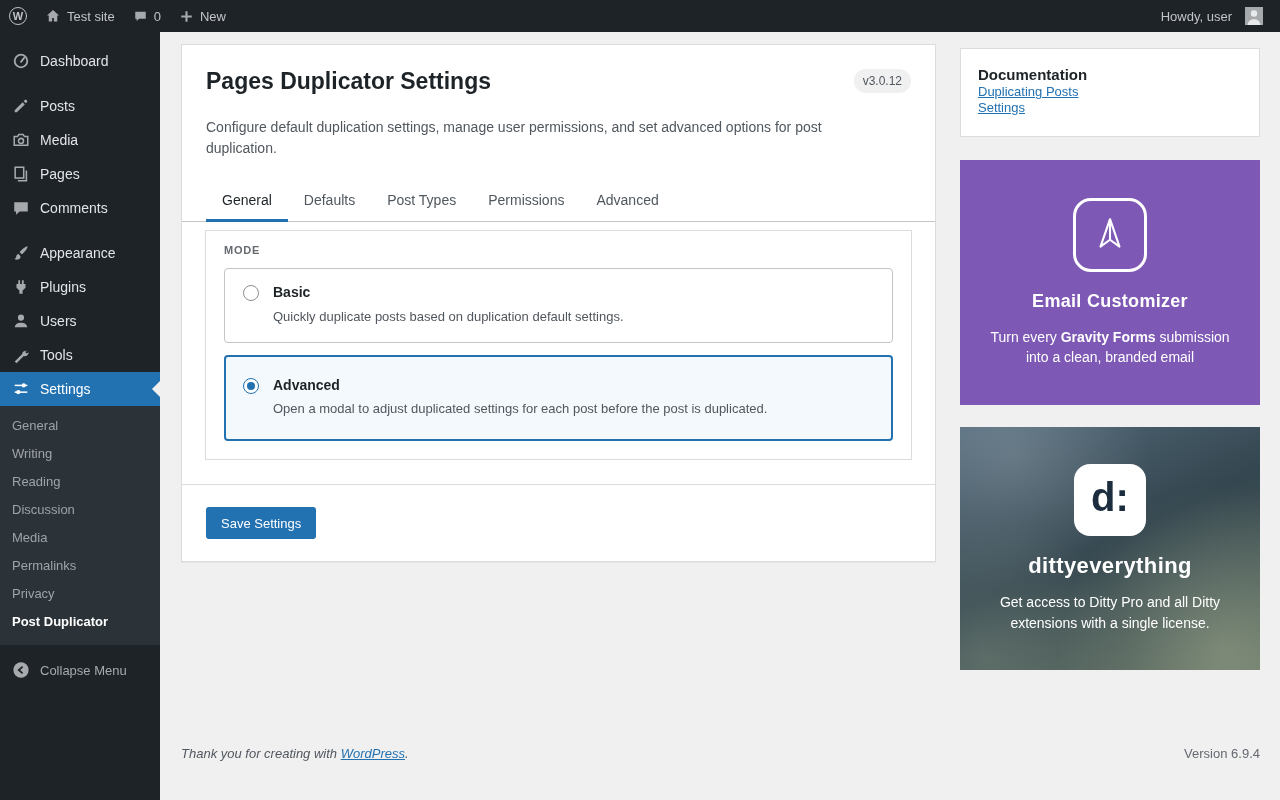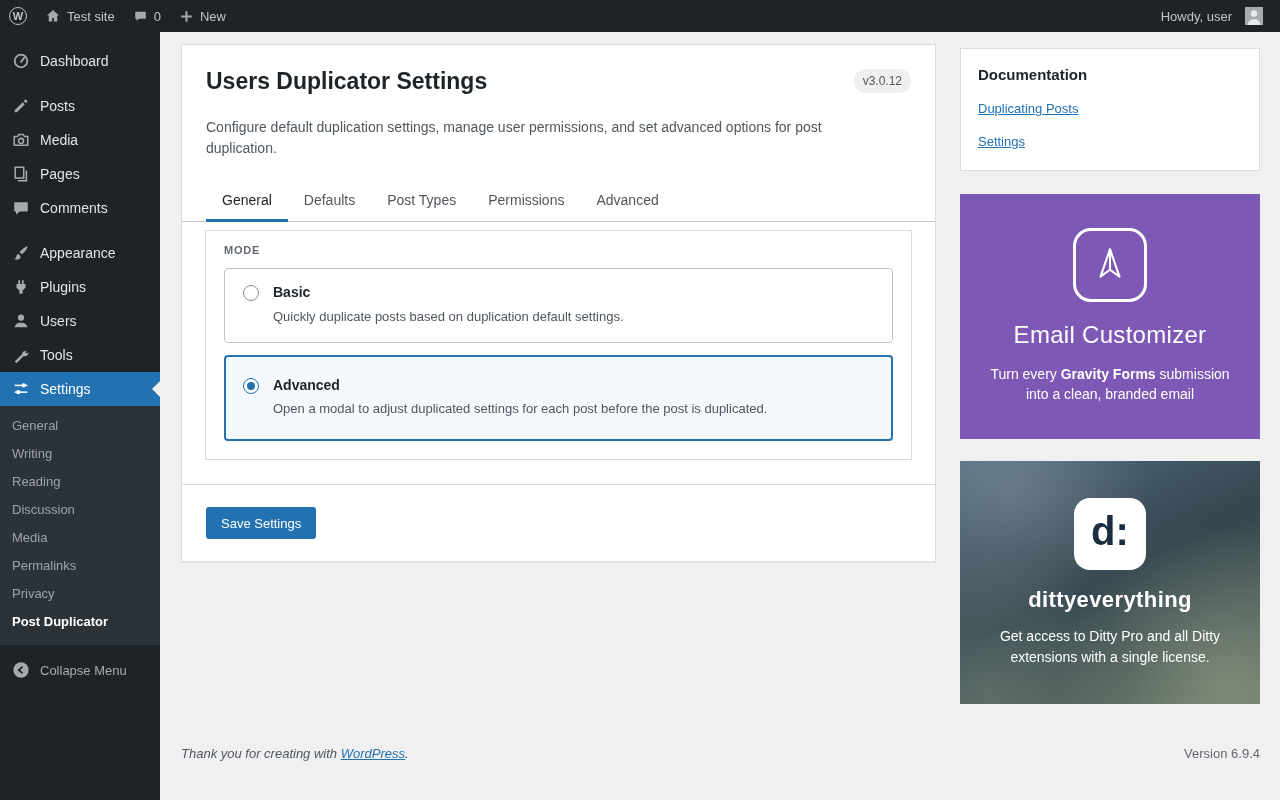--- a/index.html
+++ b/index.html
@@ -112,33 +112,33 @@
   .save-btn{
     background:#2271b1; color:#fff; border:none; border-radius:3px;
     padding:0 15px; height:32px; font-size:13px; cursor:pointer;
     font-family:"Liberation Sans", sans-serif;
   }
 
   
   .right-col{ position:absolute; left:800px; top:16px; width:300px; }
   .docs-card{ background:#fff; border:1px solid #dcdcde; padding:17px 17px 21px; }
   .docs-title{ font-size:15px; font-weight:bold; color:#1d2327; }
-  .docs-link{ display:block; margin-top:18px; font-size:13px; color:#2271b1;
+  .docs-link{ display:block; margin-top:1px; font-size:13px; color:#2271b1;
     text-decoration:underline; cursor:pointer; }
 
   .ad-email{
     margin-top:23px; height:245px; background:#7d58b4; color:#fff;
     display:flex; flex-direction:column; align-items:center; justify-content:center;
     text-align:center; cursor:pointer;
   }
   .ad-email-iconbox{
     width:74px; height:74px; border:3px solid #fff; border-radius:18px;
     display:flex; align-items:center; justify-content:center; margin-bottom:19px;
   }
-  .ad-email-title{ font-size:24px; font-weight:normal; letter-spacing:.3px; }
+  .ad-email-title{ font-size:18px; font-weight:bold; letter-spacing:.3px; }
   .ad-email-text{ margin-top:16px; font-size:14px; line-height:1.4; }
 
   .ad-ditty{
     margin-top:22px; height:243px; color:#fff;
     background:
       radial-gradient(circle at 18% 12%, rgba(255,255,255,.16), transparent 42%),
       radial-gradient(circle at 88% 92%, rgba(215,220,180,.30), transparent 48%),
       radial-gradient(circle at 8% 95%, rgba(190,205,175,.22), transparent 40%),
       linear-gradient(155deg, #546b7c 0%, #34464f 48%, #5d6d60 100%);
     display:flex; flex-direction:column; align-items:center; justify-content:center;
@@ -336,21 +336,21 @@
     </span>
     <span>Collapse Menu</span>
   </div>
 </div>
 
 <div class="content">
 
   <div class="main-card">
     <div class="card-header">
       <div class="card-title-row">
-        <h1 class="page-title">Users Duplicator Settings</h1>
+        <h1 class="page-title">Pages Duplicator Settings</h1>
         <span class="version-badge">v3.0.12</span>
       </div>
       <div class="card-desc">Configure default duplication settings, manage user permissions, and set advanced options for post duplication.</div>
     </div>
 
     <div class="tabs">
       <div class="tab active">General</div>
       <div class="tab">Defaults</div>
       <div class="tab">Post Types</div>
       <div class="tab">Permissions</div>

